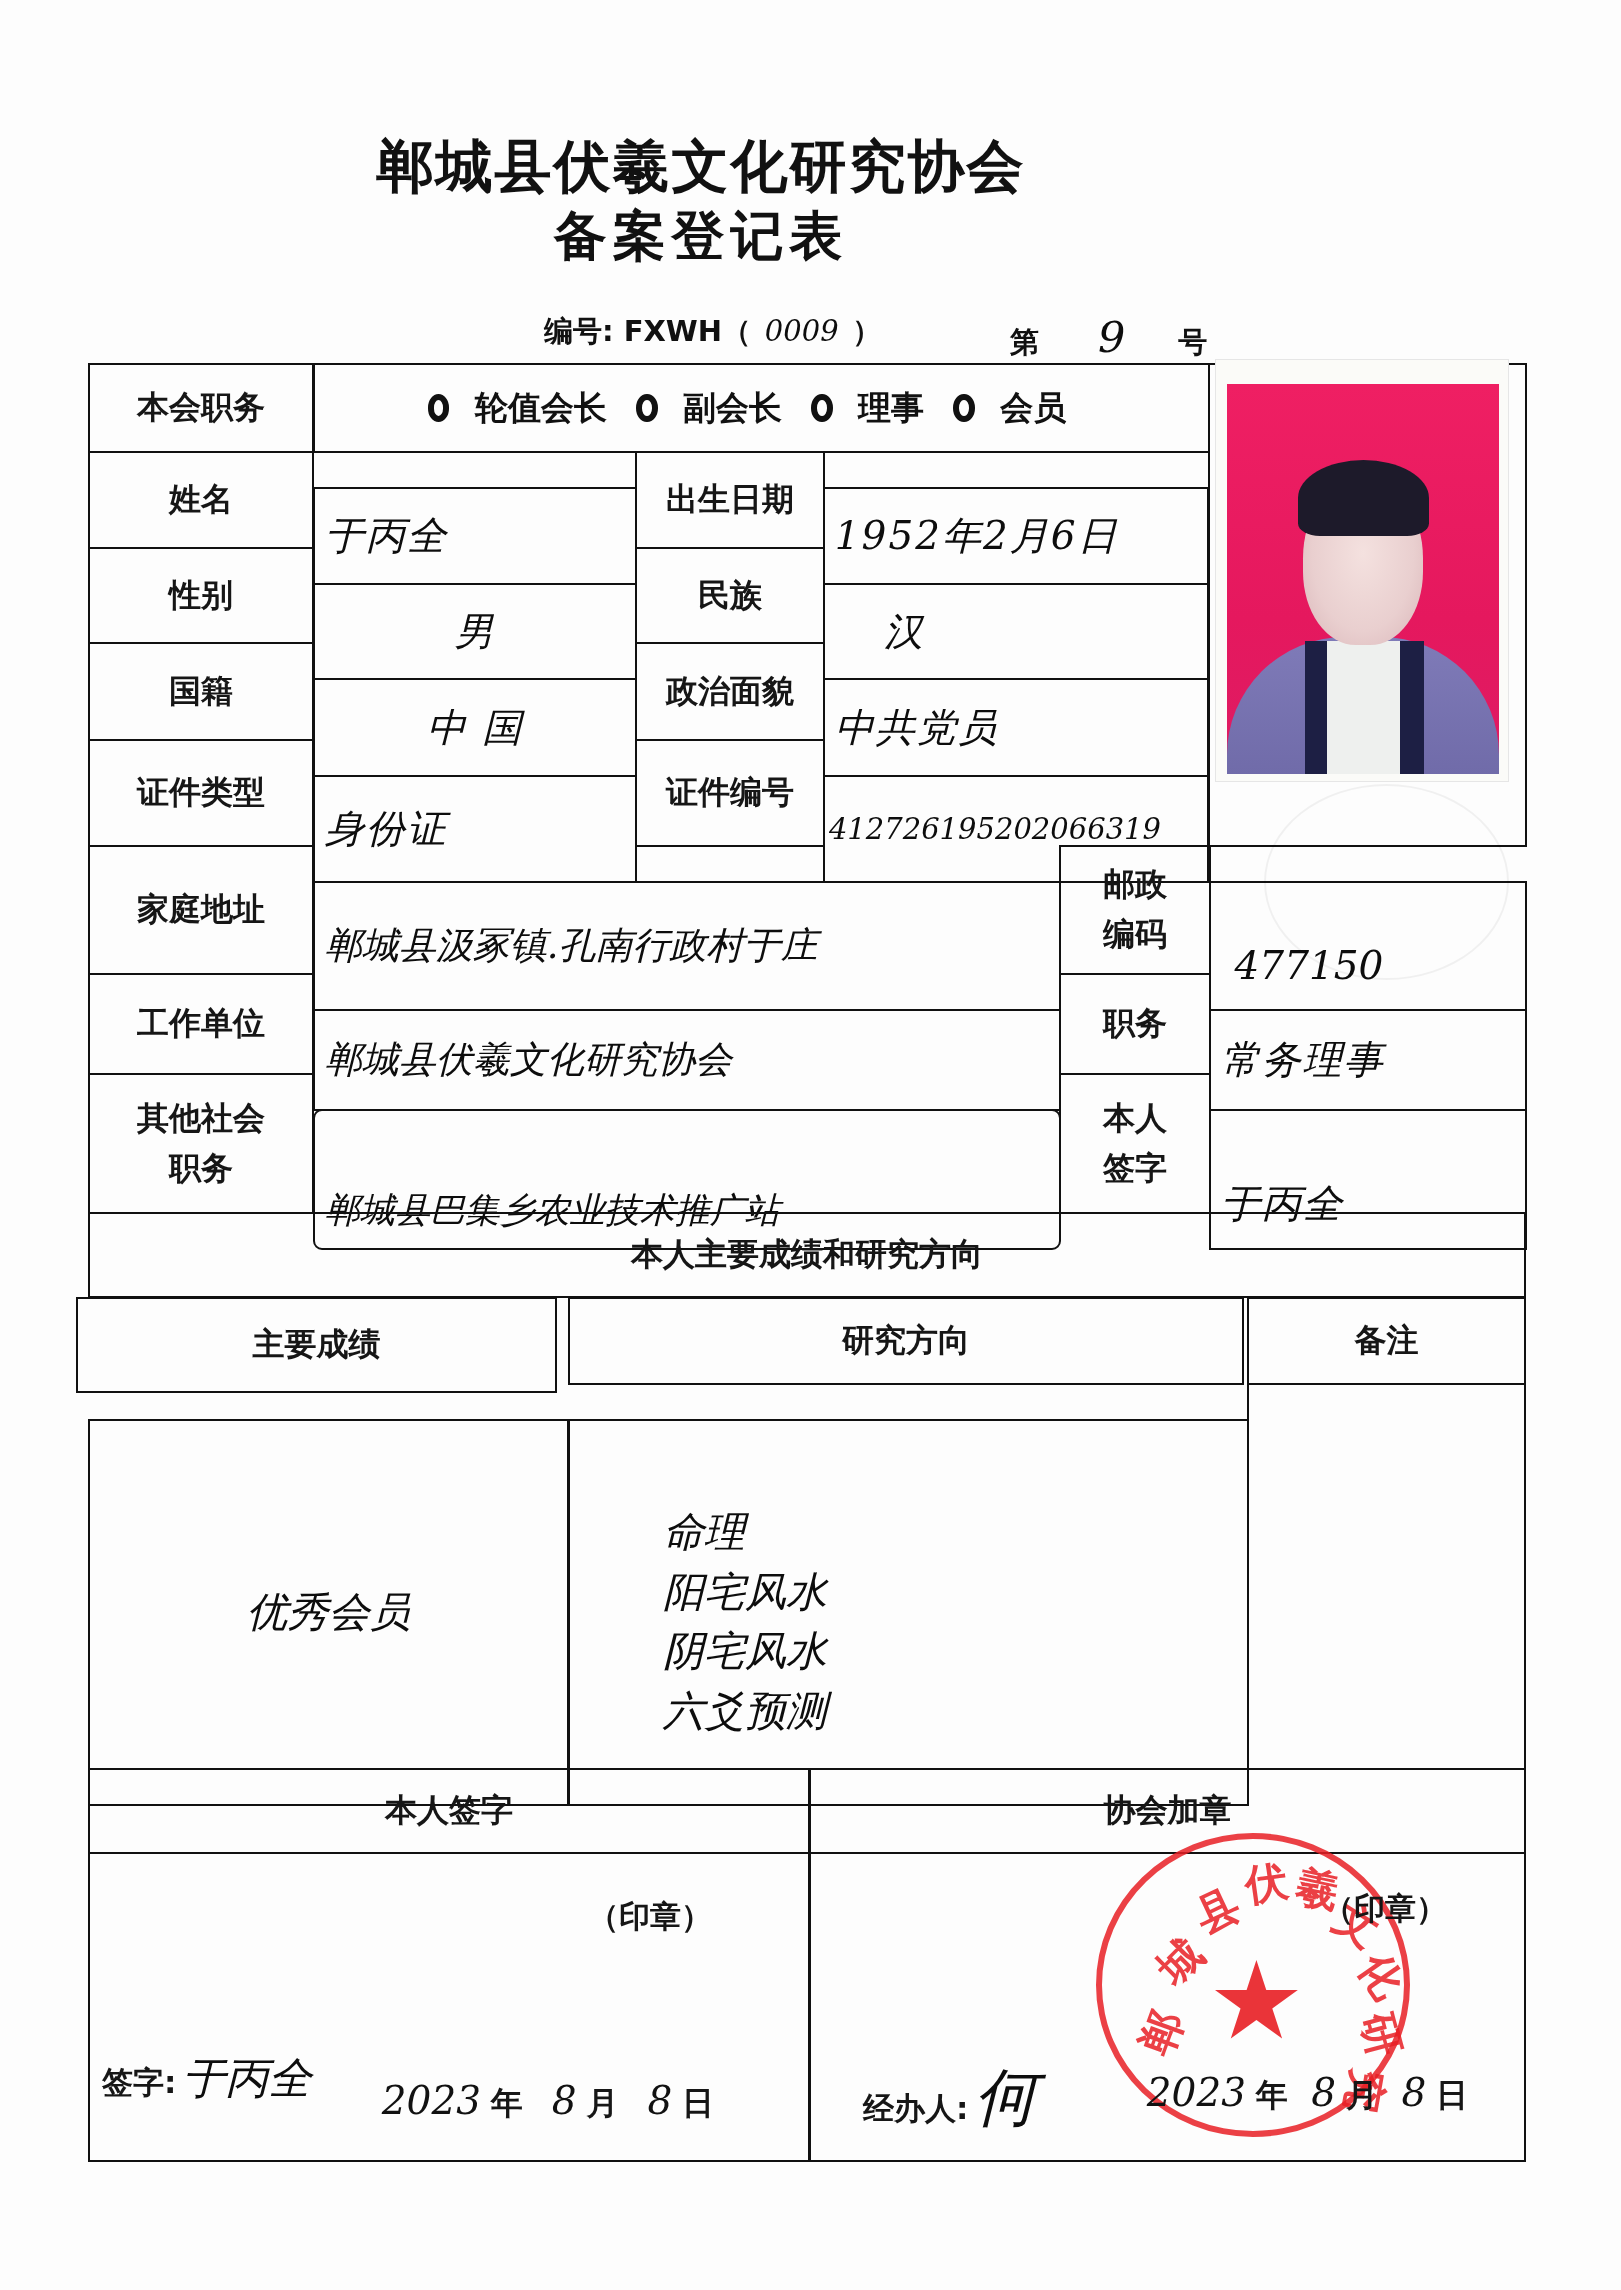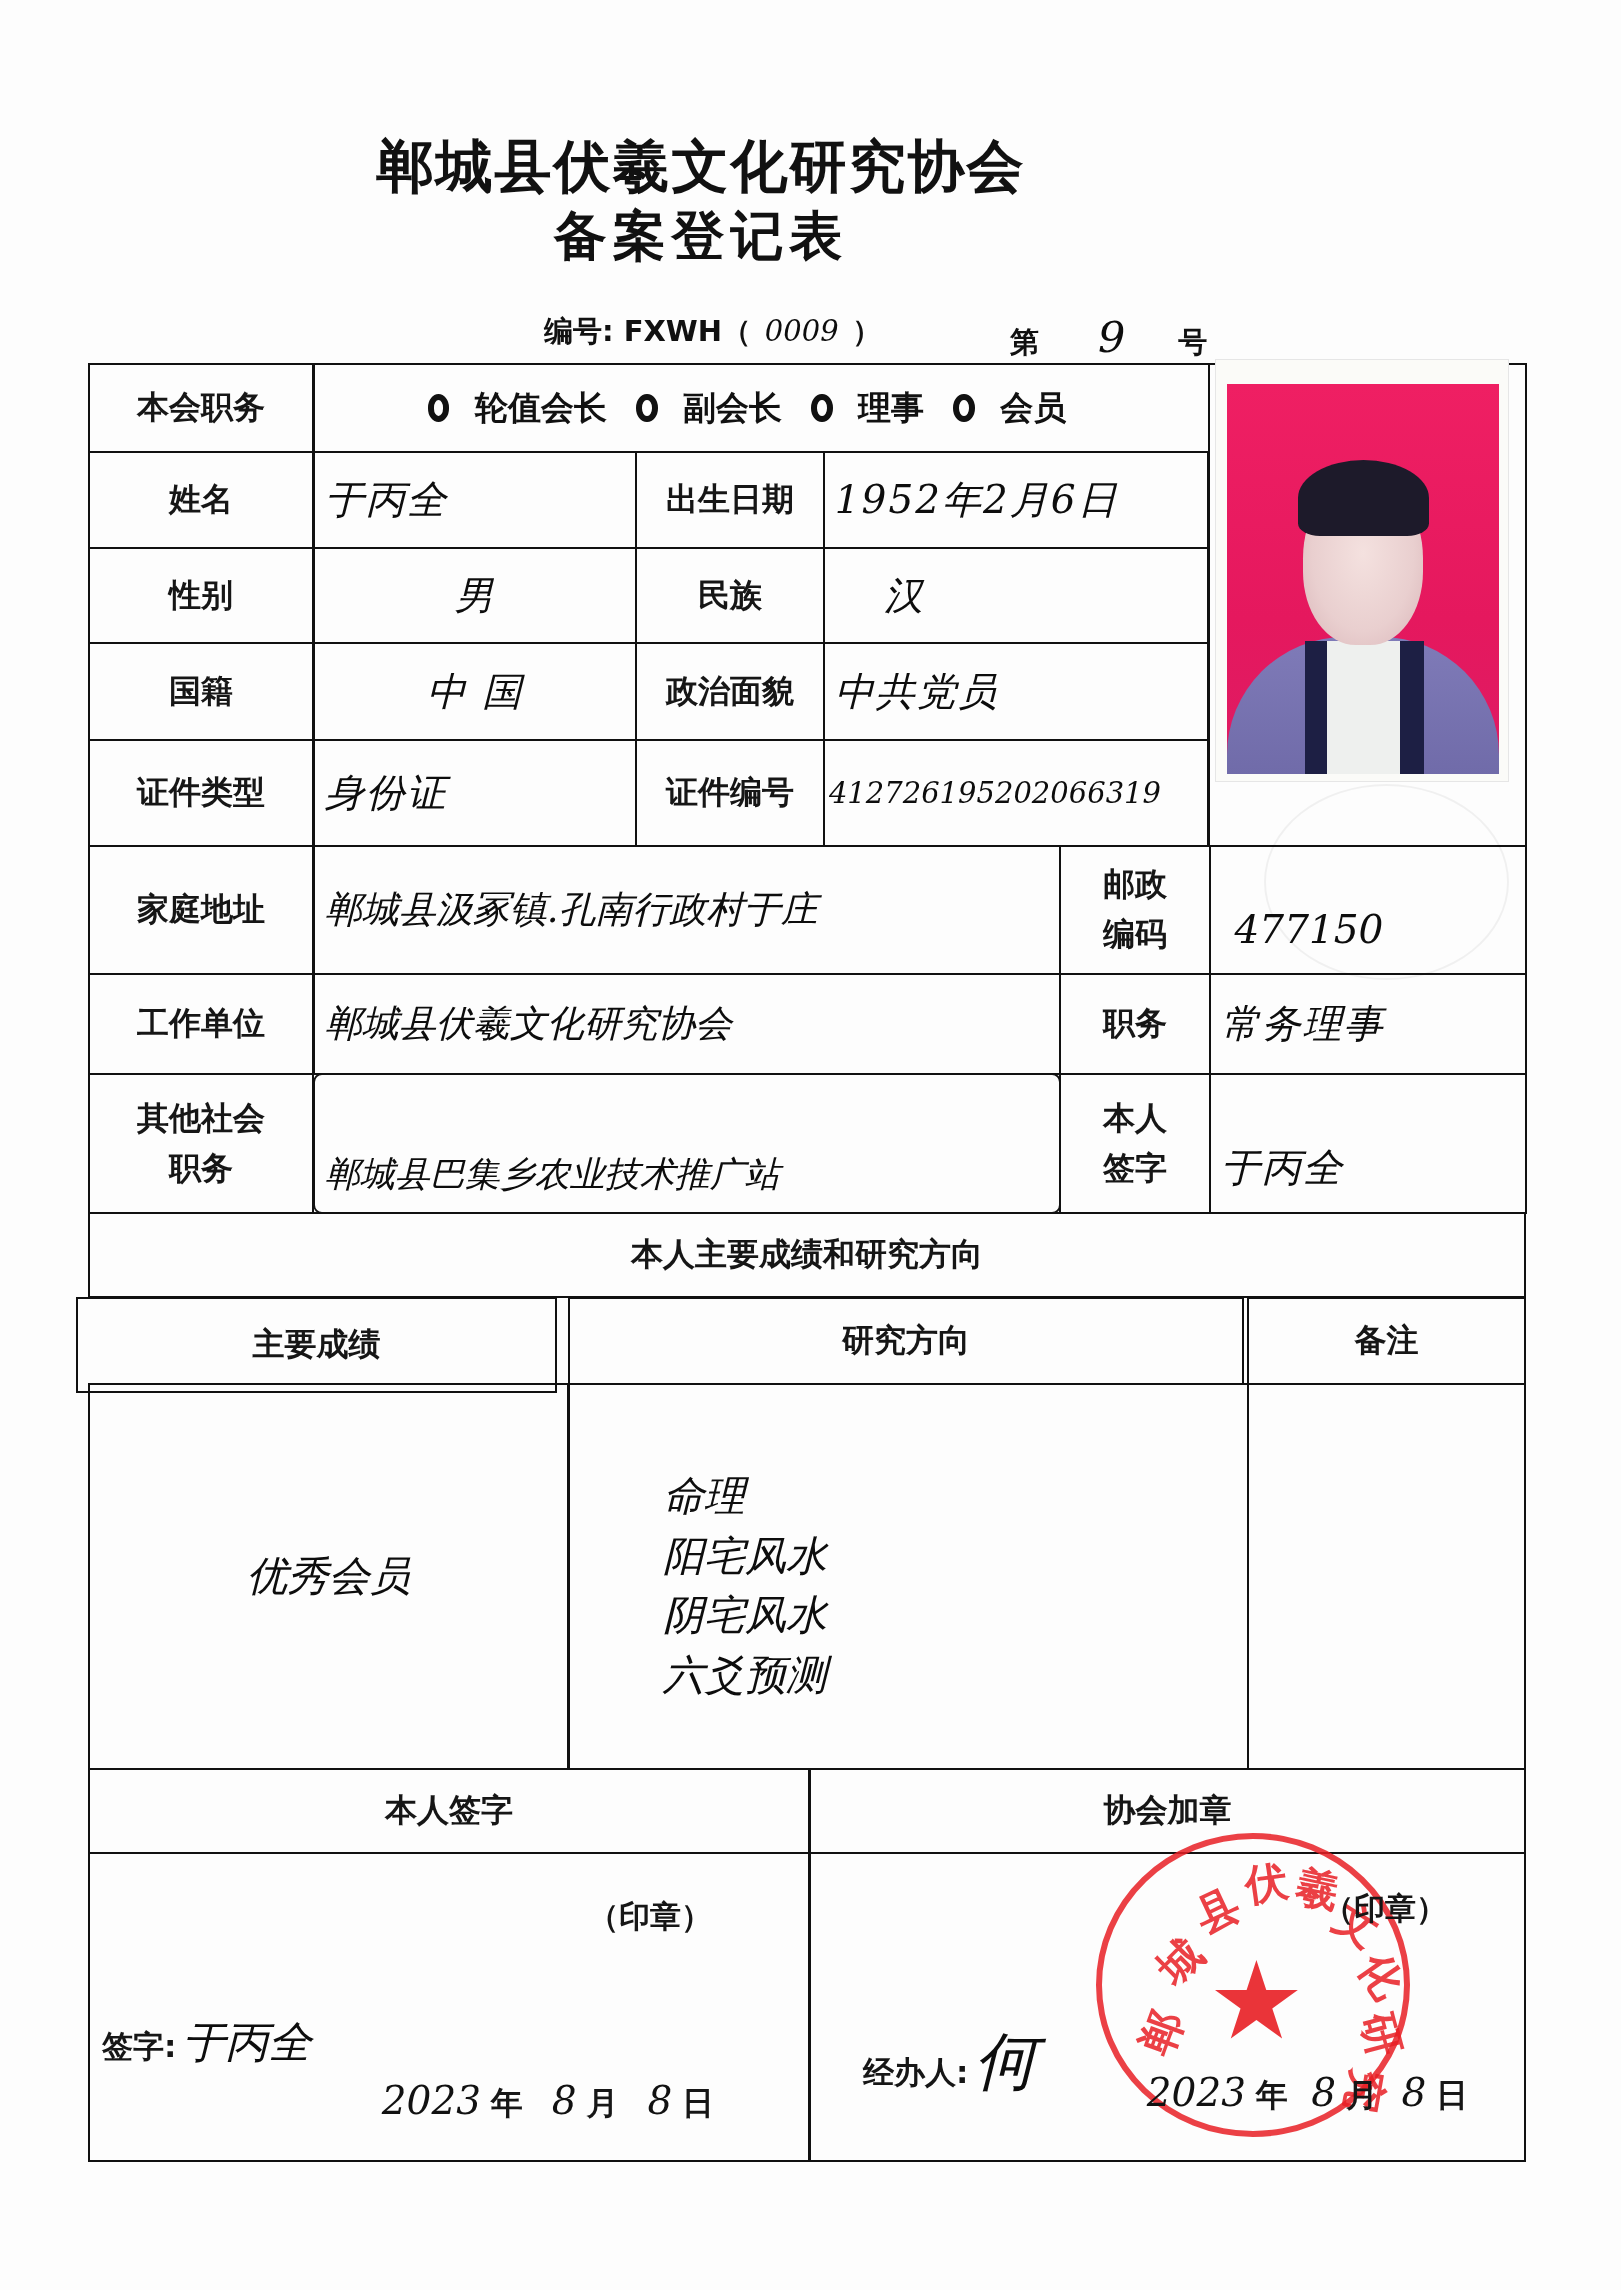--- a/index.html
+++ b/index.html
@@ -9,21 +9,21 @@
   .title { position: absolute; left: 0; width: 1402px; text-align: center; font-weight: bold; color: #111; }
   .title.l1 { top: 129px; font-size: 57px; letter-spacing: 2px; }
   .title.l2 { top: 201px; font-size: 53px; letter-spacing: 5.9px; }
 
   .serial { position: absolute; top: 312px; left: 544px; font-size: 29px; font-weight: bold; display: flex; align-items: baseline; }
   .serial .hw { font-family: "DejaVu Serif", serif; font-style: italic; font-weight: normal; font-size: 29px; margin: 0 13.7px; }
   .seq { position: absolute; top: 312px; left: 1010px; font-size: 29px; font-weight: bold; display: flex; align-items: baseline; }
   .seq .hw { font-family: "DejaVu Serif", serif; font-style: italic; font-weight: normal; font-size: 43px; margin: 0 53px 0 59px; }
   .cell { position: absolute; border: 2px solid #111; display: flex; align-items: center; justify-content: center; background: transparent; }
   .label { font-size: 32px; font-weight: bold; color: #161616; text-align: center; line-height: 1.55; }
-  .hw { font-family: "DejaVu Serif", serif; font-style: italic; color: #0d0d0d; }
+  .hw { font-family: "DejaVu Serif", serif; font-style: italic; color: #0d0d0d; margin-top: 36px; }
   .hwv { font-size: 39px; letter-spacing: 2px; }
   .left { justify-content: flex-start; padding-left: 9.8px; }
 
   .radios { display: flex; align-items: center; gap: 0; font-size: 33px; font-weight: bold; }
   .radio { display: flex; align-items: center; margin-right: 29px; }
   .ring { width: 21.6px; height: 27.4px; border: 6.9px solid #111; border-radius: 50%; margin-right: 25.5px; display: inline-block; }
 
   .photo { position: absolute; left: 1227px; top: 384px; width: 272px; height: 390px; background: linear-gradient(180deg, #ef1f63 0%, #e5185e 60%, #de1b63 100%); overflow: hidden; }
   .photo-frame { position: absolute; left: 1215px; top: 359px; width: 294px; height: 423px; background: #fbfbf8; border: 1px solid #e6e6e6; }
   .face { position: absolute; left: 76px; top: 94px; width: 120px; height: 167px; background: radial-gradient(ellipse at 50% 45%, #f4e1df 0%, #e9cfcf 60%, #d9b5b8 100%); border-radius: 48% 48% 44% 44%; }

